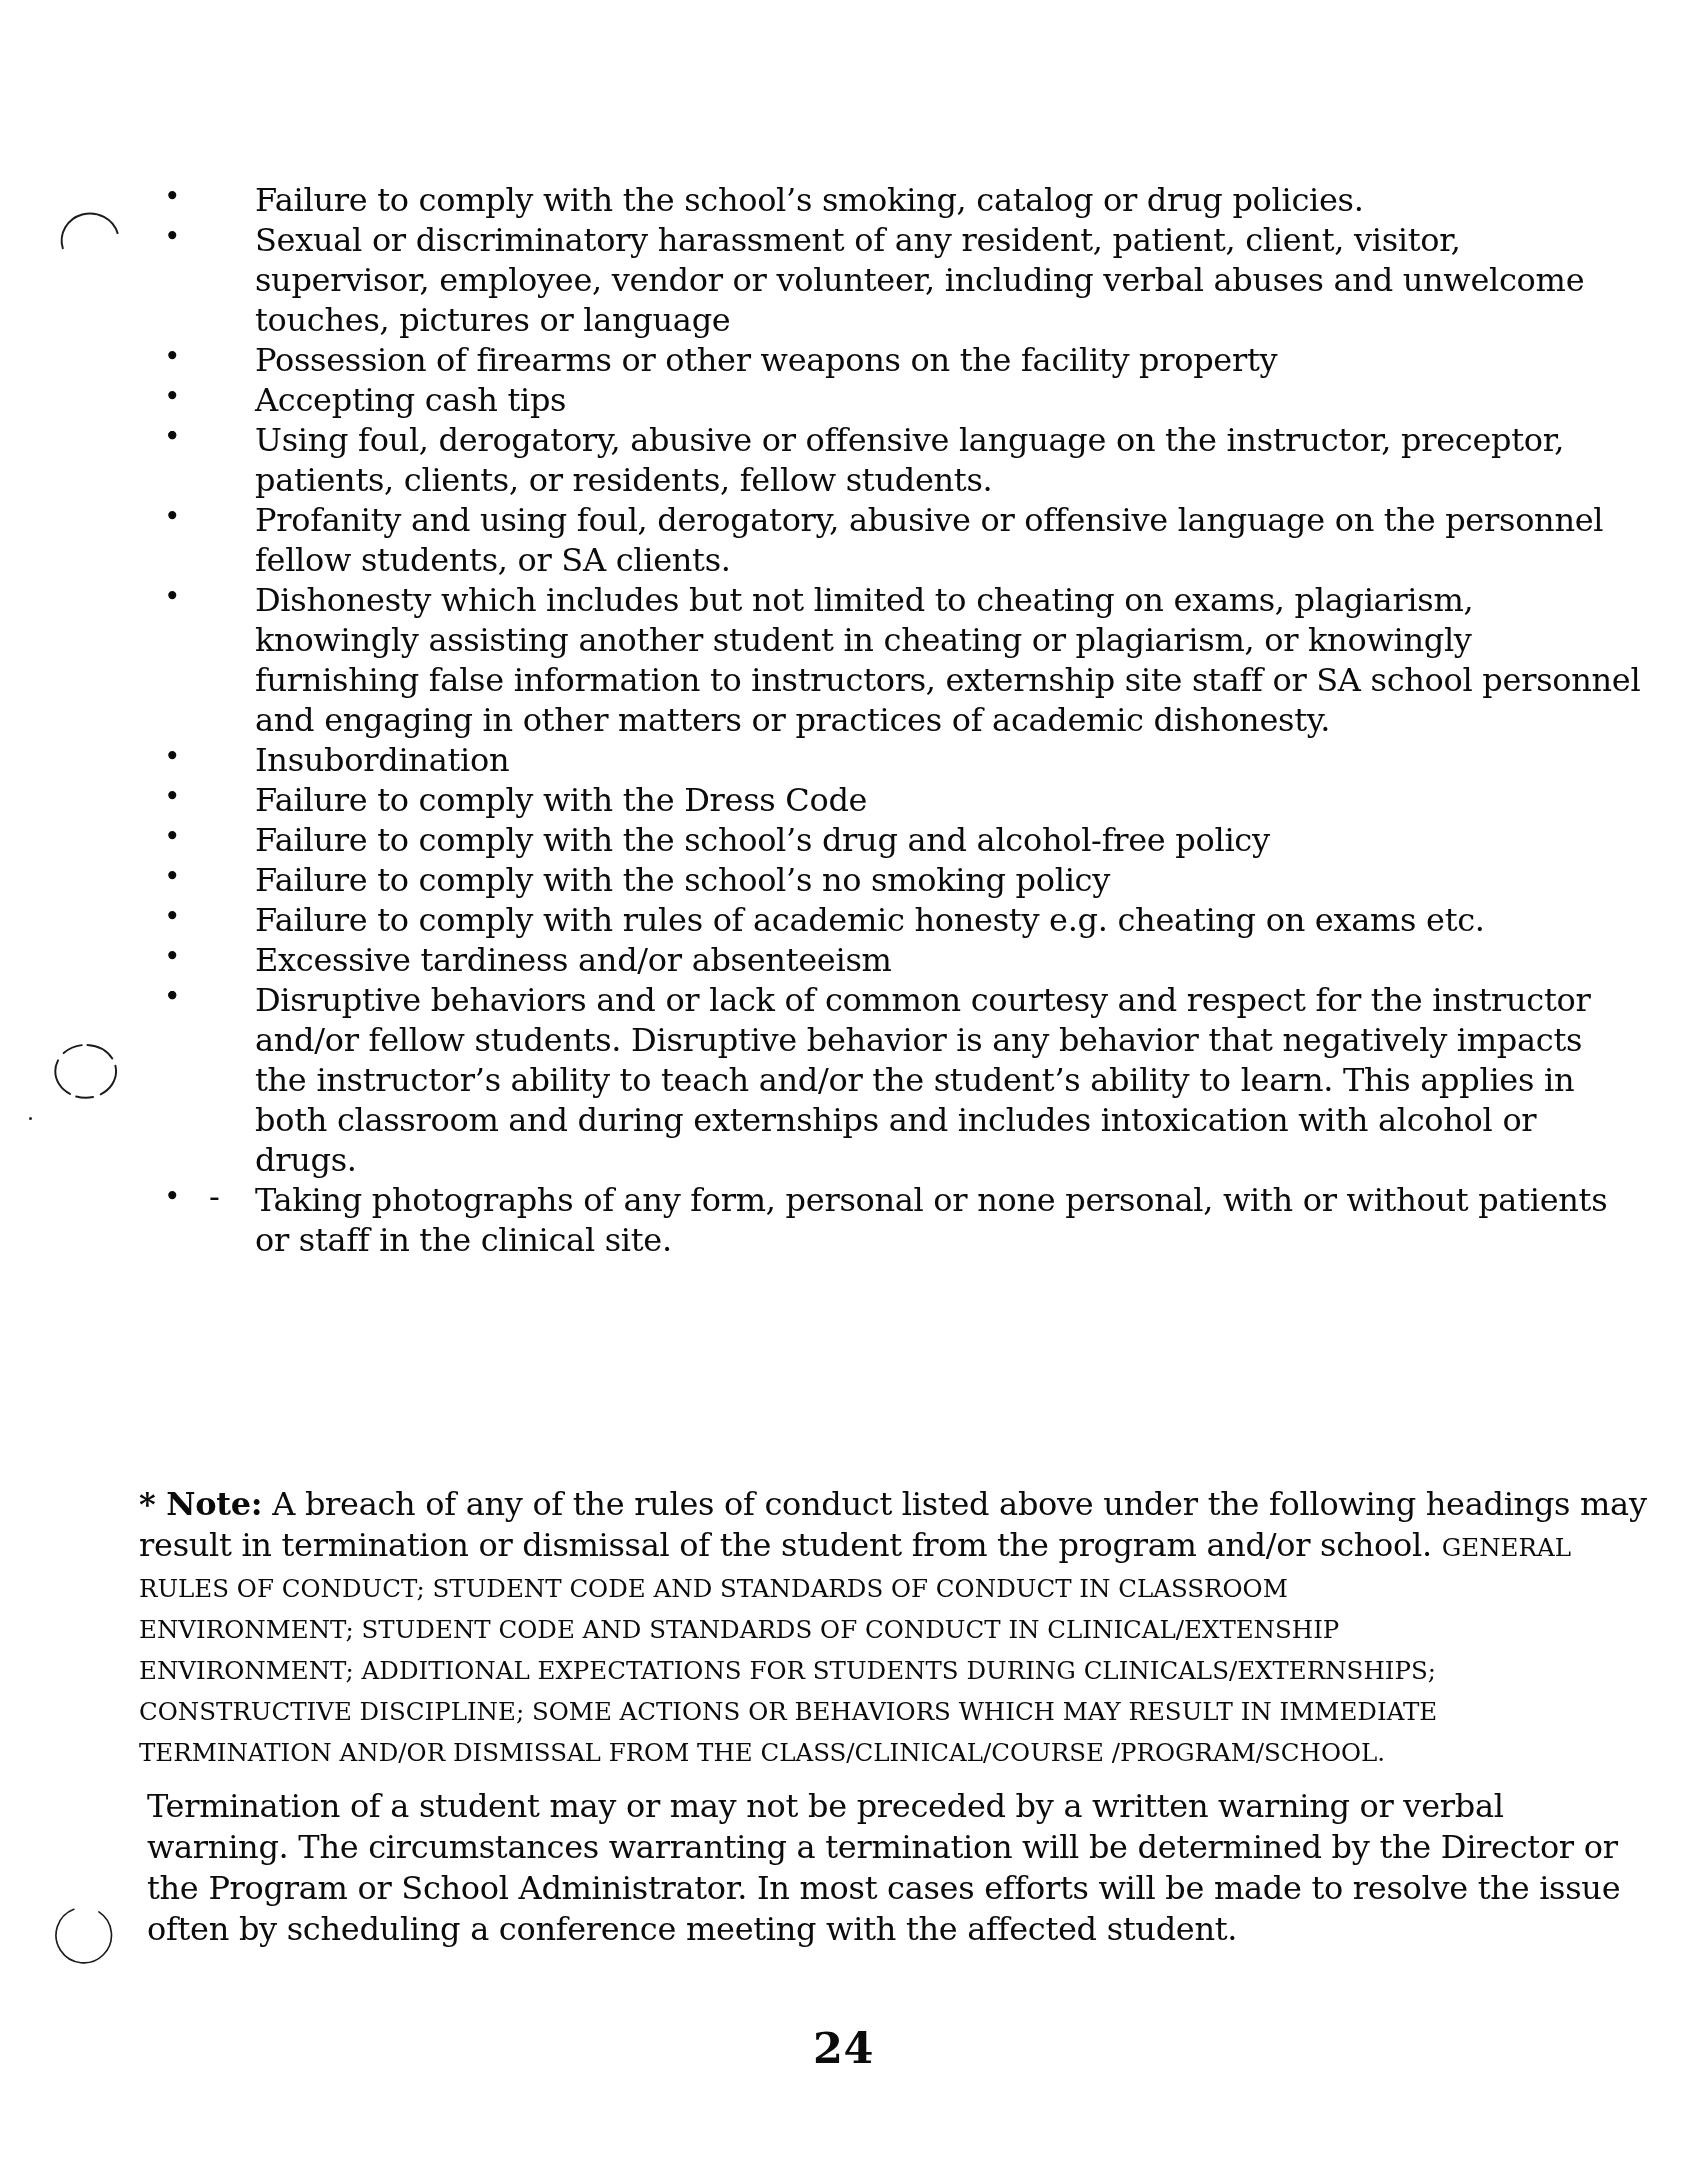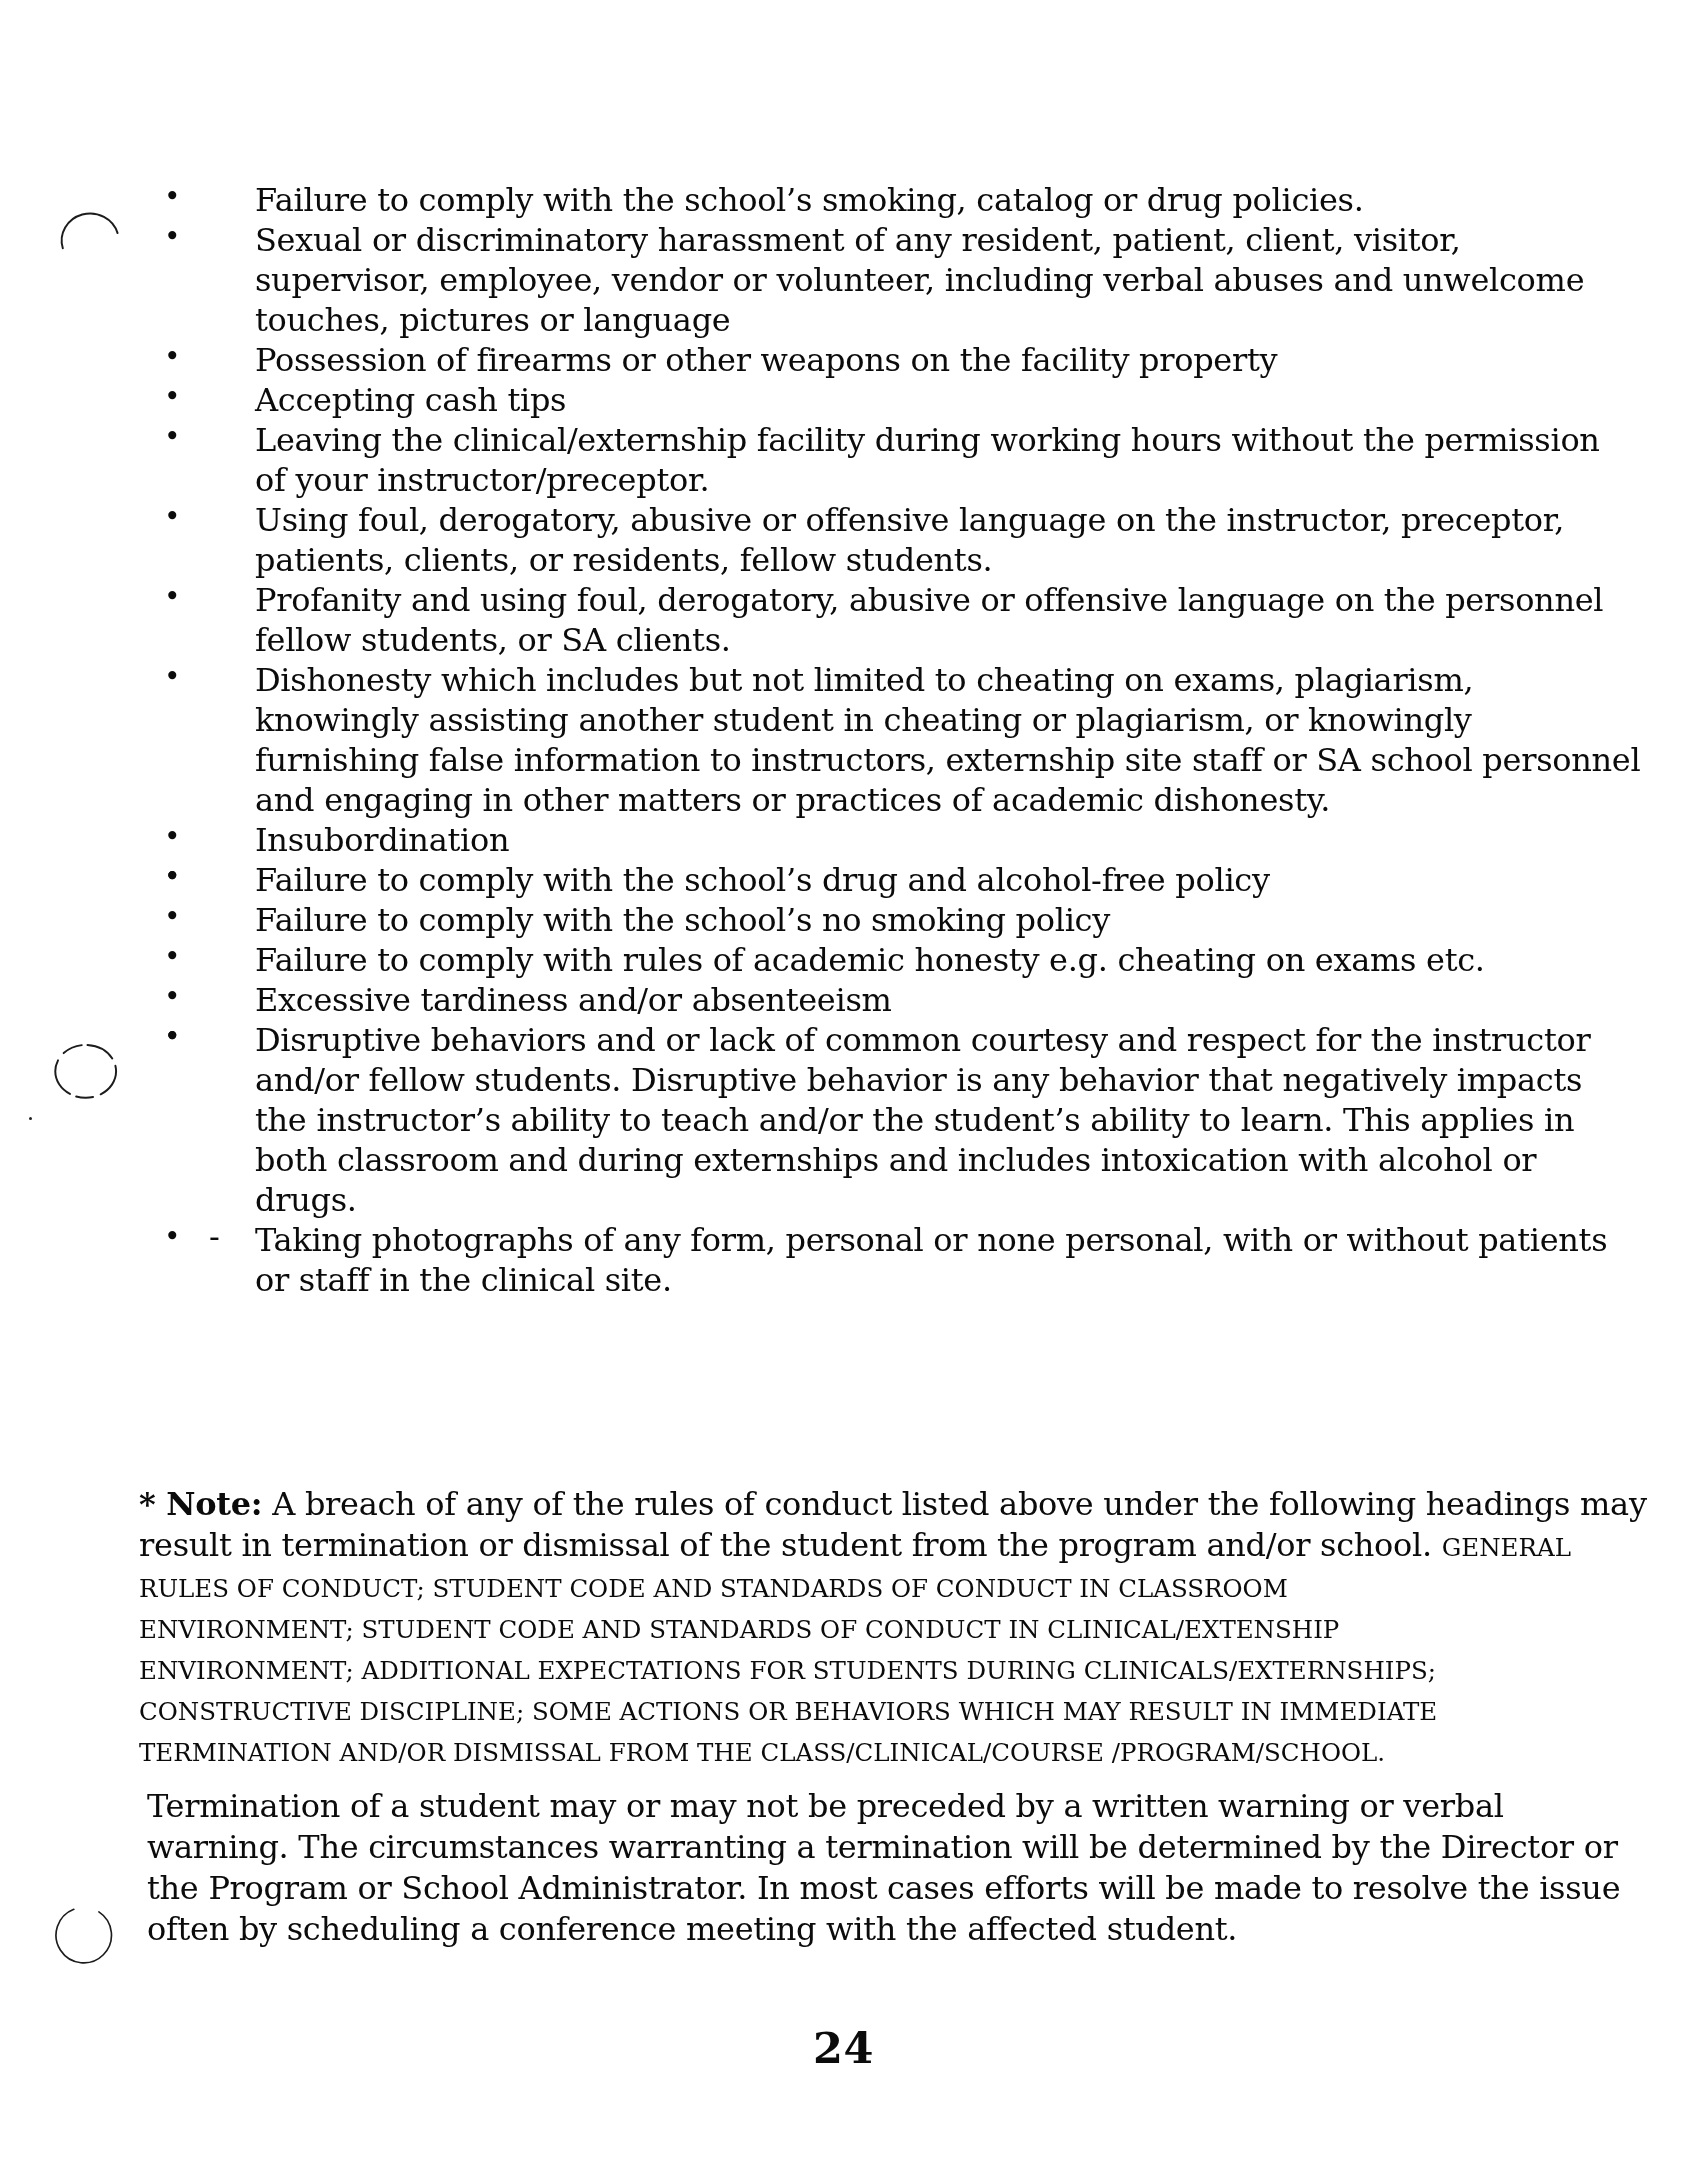--- a/index.html
+++ b/index.html
@@ -112,32 +112,31 @@
 
   <span class="speck" style="left:29px; top:1117px;"></span>
 
   <ul class="conduct-list">
     <li><span class="marker">•</span><span class="item-text">Failure to comply with the school’s smoking, catalog or drug policies.</span></li>
     <li><span class="marker">•</span><span class="item-text">Sexual or discriminatory harassment of any resident, patient, client, visitor,
 supervisor,  employee, vendor or volunteer, including verbal abuses and unwelcome
 touches, pictures or language</span></li>
     <li><span class="marker">•</span><span class="item-text">Possession of firearms or other weapons on the facility property</span></li>
     <li><span class="marker">•</span><span class="item-text">Accepting cash tips</span></li>
-    <li><span class="marker">•</span><span class="item-text">Leaving the clinical/externship facility during working hours without the permission
-of your instructor/preceptor.</span></li>
+    <li><span class="marker">•</span></li>
     <li><span class="marker">•</span><span class="item-text">Using foul, derogatory, abusive or offensive language on the instructor, preceptor,
 patients, clients, or residents, fellow students.</span></li>
     <li><span class="marker">•</span><span class="item-text">Profanity and using foul, derogatory, abusive or offensive language on the personnel
 fellow students, or SA clients.</span></li>
     <li><span class="marker">•</span><span class="item-text">Dishonesty which includes but not limited to cheating on exams, plagiarism,
 knowingly assisting another student in cheating or plagiarism, or knowingly
 furnishing false information to instructors, externship site staff or SA school personnel
 and engaging in other  matters or practices of academic dishonesty.</span></li>
     <li><span class="marker">•</span><span class="item-text">Insubordination</span></li>
-    <li><span class="marker">•</span></li>
+    <li><span class="marker">•</span><span class="item-text">Failure to comply with the Dress Code</span></li>
     <li><span class="marker">•</span><span class="item-text">Failure to comply with the school’s drug and alcohol-free policy</span></li>
     <li><span class="marker">•</span><span class="item-text">Failure to comply with the school’s no smoking policy</span></li>
     <li><span class="marker">•</span><span class="item-text">Failure to comply with rules of academic honesty e.g. cheating on exams etc.</span></li>
     <li><span class="marker">•</span><span class="item-text">Excessive tardiness and/or absenteeism</span></li>
     <li><span class="marker">•</span></li>
     <li><span class="marker">•</span><span class="item-text">Disruptive behaviors and or lack of  common courtesy and respect for the instructor
 and/or fellow students. Disruptive behavior is any behavior that negatively impacts
 the instructor’s ability to teach and/or the student’s ability to learn. This applies in
 both classroom and during externships and includes intoxication with alcohol or
 drugs.</span></li>

